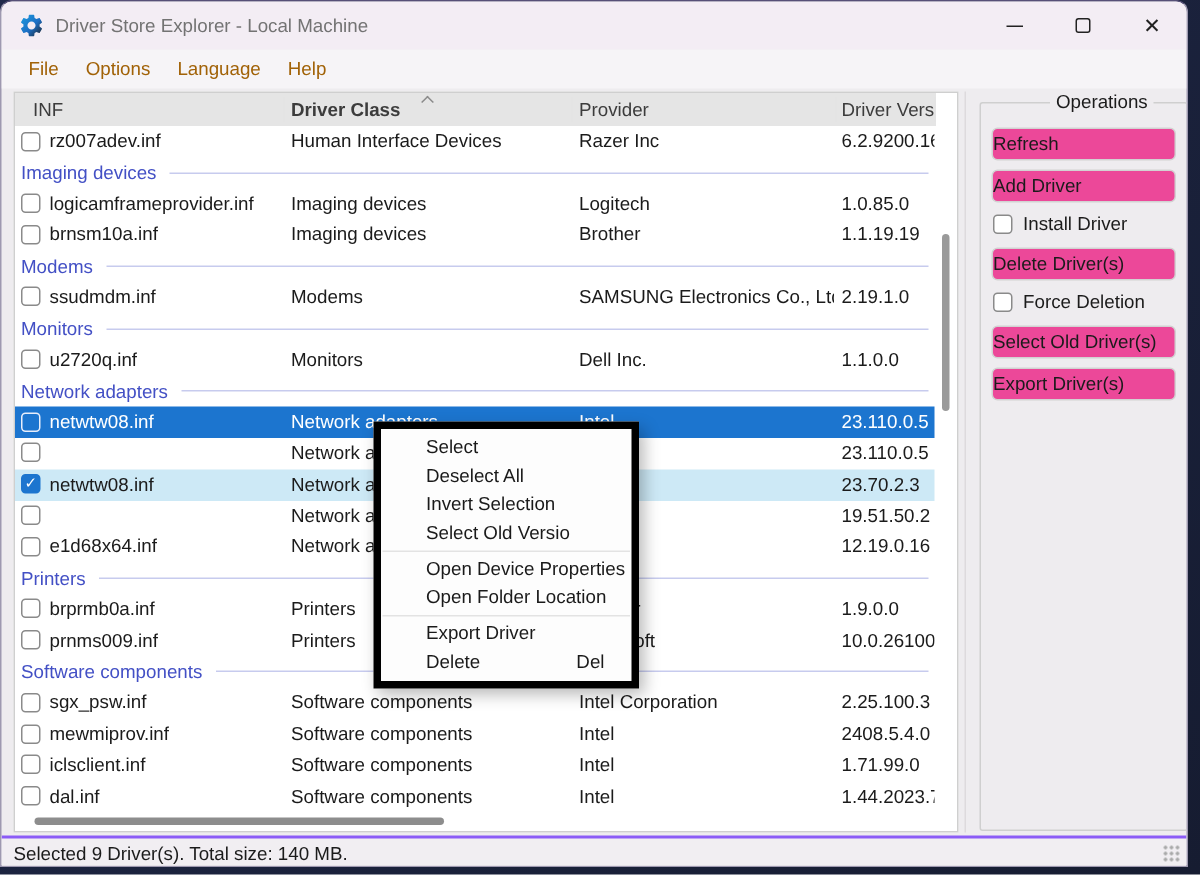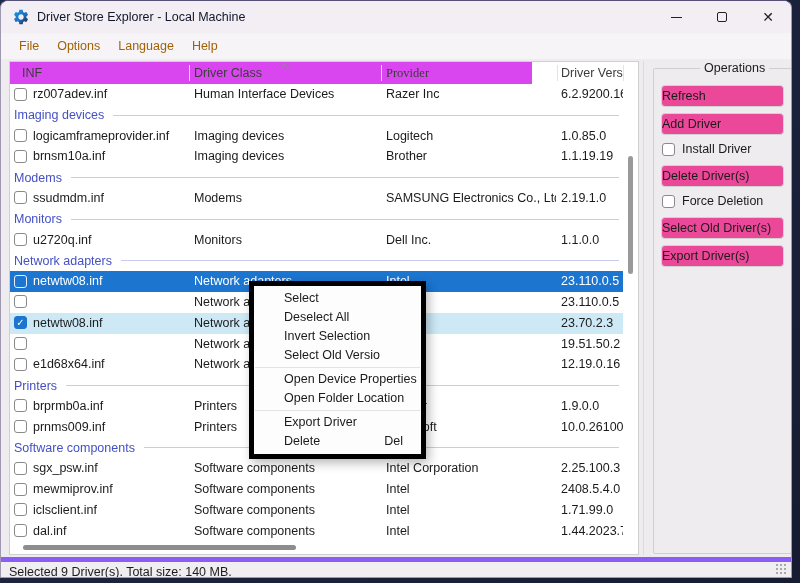--- a/index.html
+++ b/index.html
@@ -7,36 +7,36 @@
   body { font-family:"Liberation Sans", sans-serif; font-size:12.5px; color:#1b1b1b;
          background:linear-gradient(135deg,#20294a 0%,#161c31 100%); overflow:hidden; }
 
   .window { position:absolute; left:0; top:0; width:792px; height:578px;
             background:#eeecef; border-radius:8px 8px 0 0; overflow:hidden;
             border:1px solid #9e99b0; border-top:1px solid #565077; }
 
   
   .titlebar { position:absolute; left:0; top:0; width:100%; height:32px; background:#f3edf4; }
   .app-icon { position:absolute; left:11px; top:7px; width:18px; height:18px; }
-  .title-text { position:absolute; left:36px; top:0; height:32px; line-height:32px; color:#0f172a; }
+  .title-text { position:absolute; left:36px; top:0; height:32px; line-height:32px; color:#737373; }
   .win-btn { position:absolute; top:0; width:46px; height:32px; display:flex; align-items:center; justify-content:center; color:#222; }
   .btn-min { right:92px; } .btn-max { right:46px; } .btn-close { right:0; }
   .glyph-min { width:11px; height:0; border-top:1.2px solid #222; }
   .glyph-max { width:10px; height:10px; border:1.2px solid #222; border-radius:2px; }
   .glyph-close { font-size:14px; line-height:14px; }
 
   
   .menubar { position:absolute; left:0; top:32px; width:100%; height:26px; background:#f6f4f7;
              display:flex; align-items:center; padding-left:9px; }
   .menu-item { padding:4px 9px; color:#a16207; }
 
   
   .listview { position:absolute; left:8px; top:60px; width:630px; height:494px;
               background:#ffffff; border:1px solid #cfcfcf; }
-  .lv-header { position:absolute; left:0; top:0; width:522px; height:22px; background:#d946ef; }
+  .lv-header { position:absolute; left:0; top:0; width:614px; height:22px; background:#e5e5e5; }
   .col-label { position:absolute; top:0; height:22px; line-height:22px; color:#3c3c3c; white-space:nowrap; overflow:hidden; }
   .col-sep { position:absolute; top:3px; width:1px; height:16px; background:#e4e4e4; }
   .sort-caret { position:absolute; left:272px; top:3px; width:6px; height:6px;
                 border-left:1.2px solid #8a8a8a; border-top:1.2px solid #8a8a8a; transform:rotate(45deg); }
   .lv-rows { position:absolute; left:0; top:22px; width:613px; }
   .lv-row { position:relative; width:613px; height:20.8px; }
   .lv-row.sel { background:#1c75cf; color:#ffffff; }
   .lv-row.chk { background:#cde9f6; }
   .cell { position:absolute; top:0; height:20.8px; line-height:20.8px; white-space:nowrap; overflow:hidden; }
   .c-inf { left:23px; width:155px; } .c-class { left:184px; width:186px; }
@@ -66,21 +66,21 @@
 
   
   .ctxmenu { position:absolute; left:248px; top:280px; width:177px; background:#fdfdfd;
              border:5px solid #000000; box-shadow:3px 4px 10px rgba(0,0,0,0.28); padding:3px 0; }
   .ctx-item { height:19px; line-height:19px; padding-left:30px; padding-right:18px; color:#1a1a1a;
               display:flex; justify-content:space-between; white-space:nowrap; }
   .ctx-sep { height:1px; background:#e3e3e3; margin:2px 1px; }
 
   
   .statusbar { position:absolute; left:0; top:556px; width:100%; height:22px; background:#f1eef2;
-               border-top:5px solid #8b5cf6; }
+               border-top:2px solid #8b5cf6; }
   .status-text { position:absolute; left:8px; top:0; height:21px; line-height:21px; color:#1b1b1b; }
   .grip { position:absolute; right:4px; bottom:4px; width:12px; height:12px;
           background:radial-gradient(circle at 2px 2px, #a9a9a9 1px, transparent 1.3px);
           background-size:4px 4px; }
 </style>
 </head>
 <body>
 
 <div class="window">
 
@@ -110,22 +110,22 @@
   <div class="menubar">
       <div class="menu-item">File</div>
       <div class="menu-item">Options</div>
       <div class="menu-item">Language</div>
       <div class="menu-item">Help</div>
     </div>
 
   <div class="listview">
     <div class="lv-header">
       <div class="col-label" style="left:12px;">INF</div>
-      <div class="col-label" style="left:184px;">Driver Class</div>
-      <div class="col-label" style="left:376px;font-family:Liberation Serif, serif;">Provider</div>
+      <div class="col-label" style="left:184px;font-weight:bold;">Driver Class</div>
+      <div class="col-label" style="left:376px;">Provider</div>
       <div class="col-label" style="left:551px; width:62px;">Driver Versio</div>
       <div class="sort-caret"></div>
       <div class="col-sep" style="left:179px;"></div>
       <div class="col-sep" style="left:371px;"></div>
       <div class="col-sep" style="left:547px;"></div>
       <div class="col-sep" style="left:613px;"></div>
     </div>
     <div class="lv-rows">
         <div class="lv-row">
           <div class="cbx"></div>

